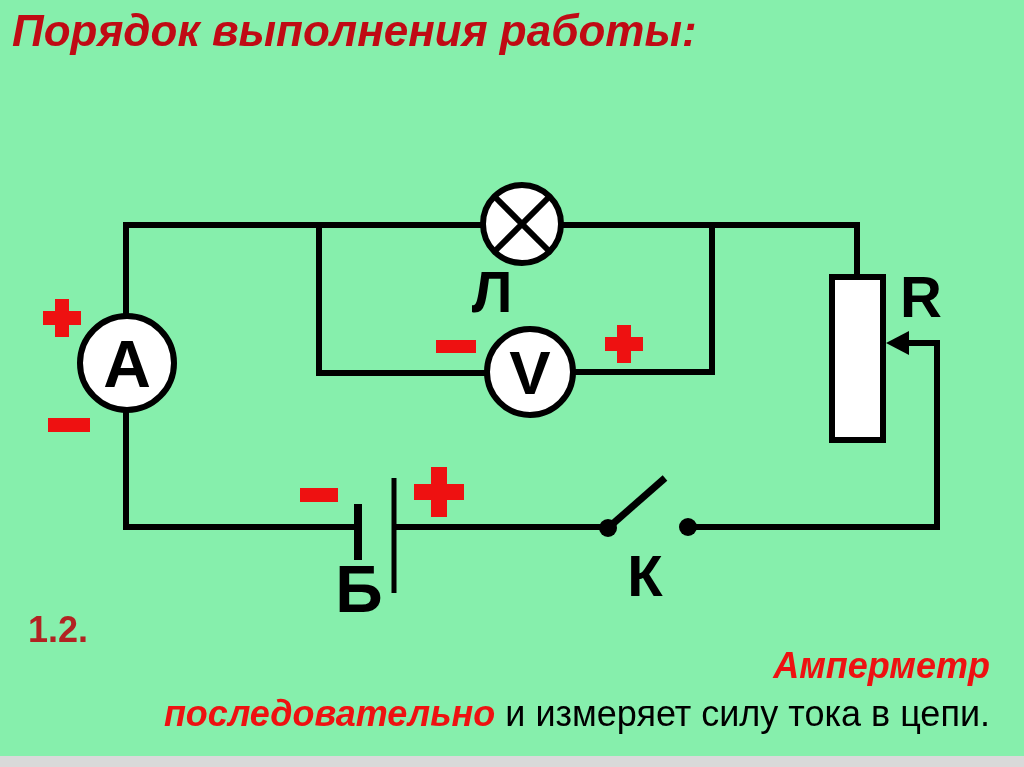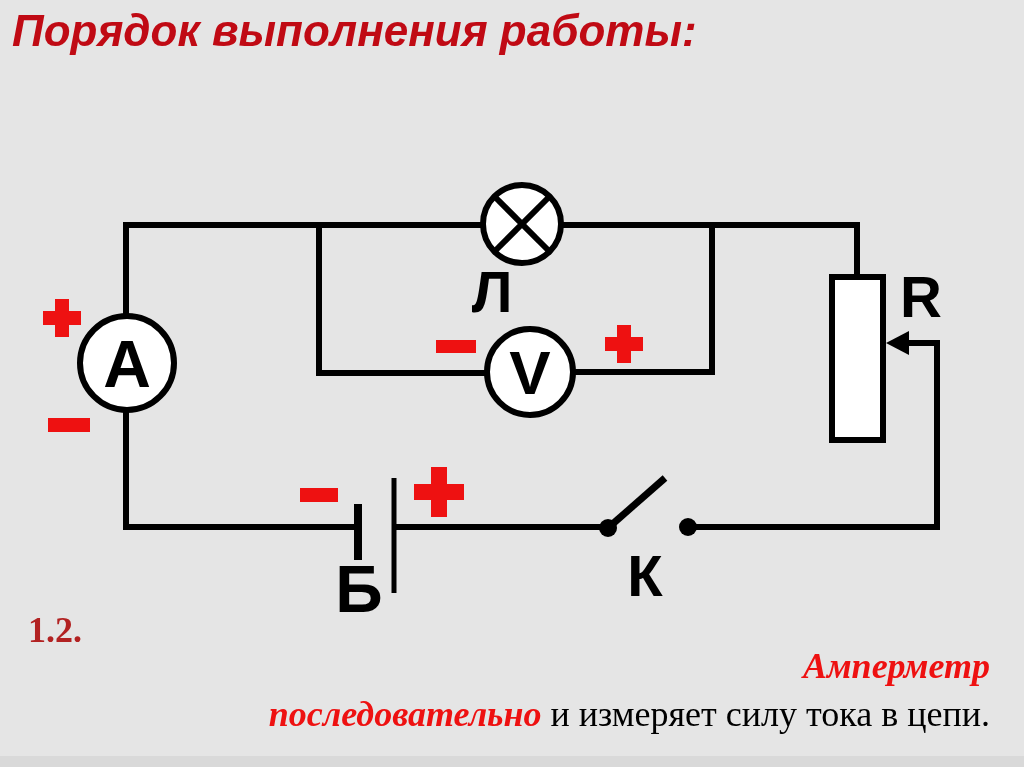--- a/index.html
+++ b/index.html
@@ -1,36 +1,36 @@
 <!DOCTYPE html>
 <html><head>
 <meta charset="utf-8">
 <style>
   html,body{margin:0;padding:0;background:#ffffff;}
   .slide{
-    position:relative;width:1024px;height:767px;background:#e5e5e5;
+    position:relative;width:1024px;height:767px;background:#86efac;
     overflow:hidden;font-family:"Liberation Sans",sans-serif;
   }
   .title{
     position:absolute;left:12px;top:6px;
     font-size:44px;font-weight:bold;font-style:italic;
     color:#c00a14;white-space:nowrap;letter-spacing:0px;
   }
   .circuit-svg{position:absolute;left:0;top:0;}
   .wire{stroke:#000;stroke-width:6;fill:none;}
   .wire-thickneg{stroke:#000;stroke-width:8;fill:none;}
   .wire-thinpos{stroke:#000;stroke-width:5;fill:none;}
   .device{fill:#ffffff;stroke:#000;stroke-width:6;}
   .devletter{font-family:"Liberation Sans",sans-serif;font-weight:bold;fill:#000;text-anchor:middle;}
   .complabel{font-family:"Liberation Sans",sans-serif;font-weight:bold;fill:#000;text-anchor:middle;}
   .mark{fill:#ee1111;}
   .dot{fill:#000;stroke:none;}
   .para{
     position:absolute;left:28px;top:606px;width:962px;
-    font-size:36px;color:#000;line-height:48px;font-family:Liberation Serif, serif;
+    font-size:36px;color:#000;line-height:48px;
   }
   .jrow{display:flex;justify-content:space-between;white-space:nowrap;}
   .lastrow{white-space:nowrap;text-align:right;}
   .num{color:#b22222;font-weight:bold;}
   .red-term{color:#ee1111;font-weight:bold;font-style:italic;margin-top:36px;}
   .footer-bar{position:absolute;left:0;bottom:0;width:1024px;height:11px;background:#d9d9d9;}
 </style>
 </head>
 <body>
 

